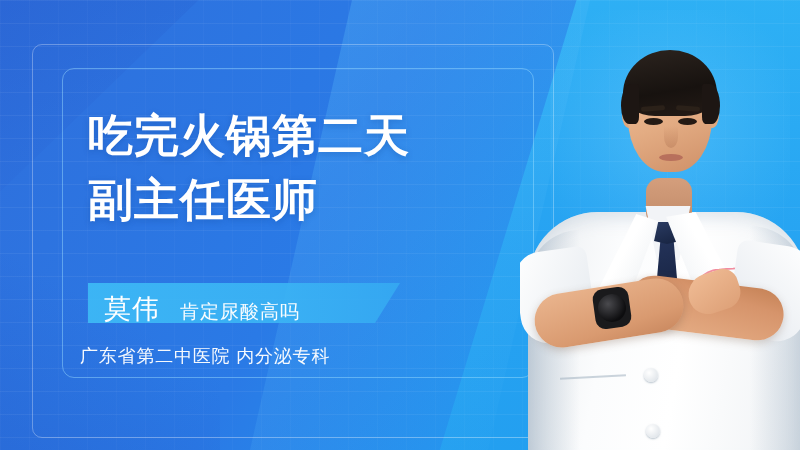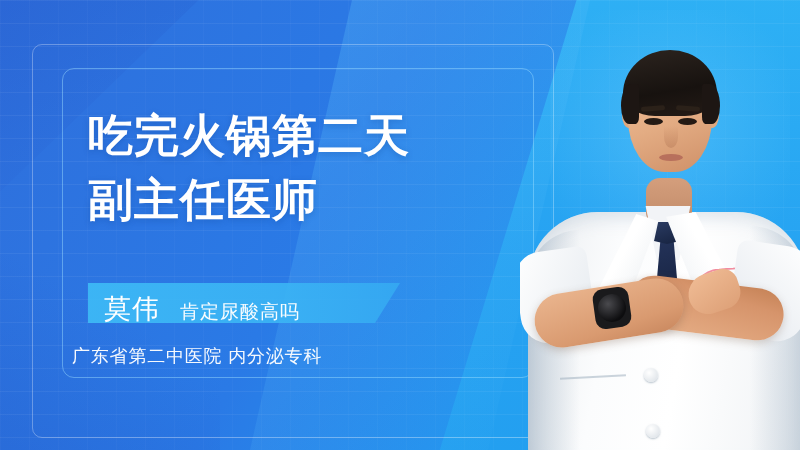--- a/index.html
+++ b/index.html
@@ -111,21 +111,21 @@
     display: flex;
     align-items: baseline;
     gap: 20px;
     color: #ffffff;
   }
   .doctor-name { font-size: 27px; font-weight: normal; letter-spacing: 1px; }
   .doctor-rank { font-size: 19px; letter-spacing: 1px; opacity: .97; }
 
   .hospital-line {
     position: absolute;
-    left: 72px; top: 344px;
+    left: 80px; top: 344px;
     color: #ffffff;
     font-size: 18px;
     letter-spacing: .8px;
     opacity: .96;
     white-space: nowrap;
   }
 
   
   .portrait {
     position: absolute;

